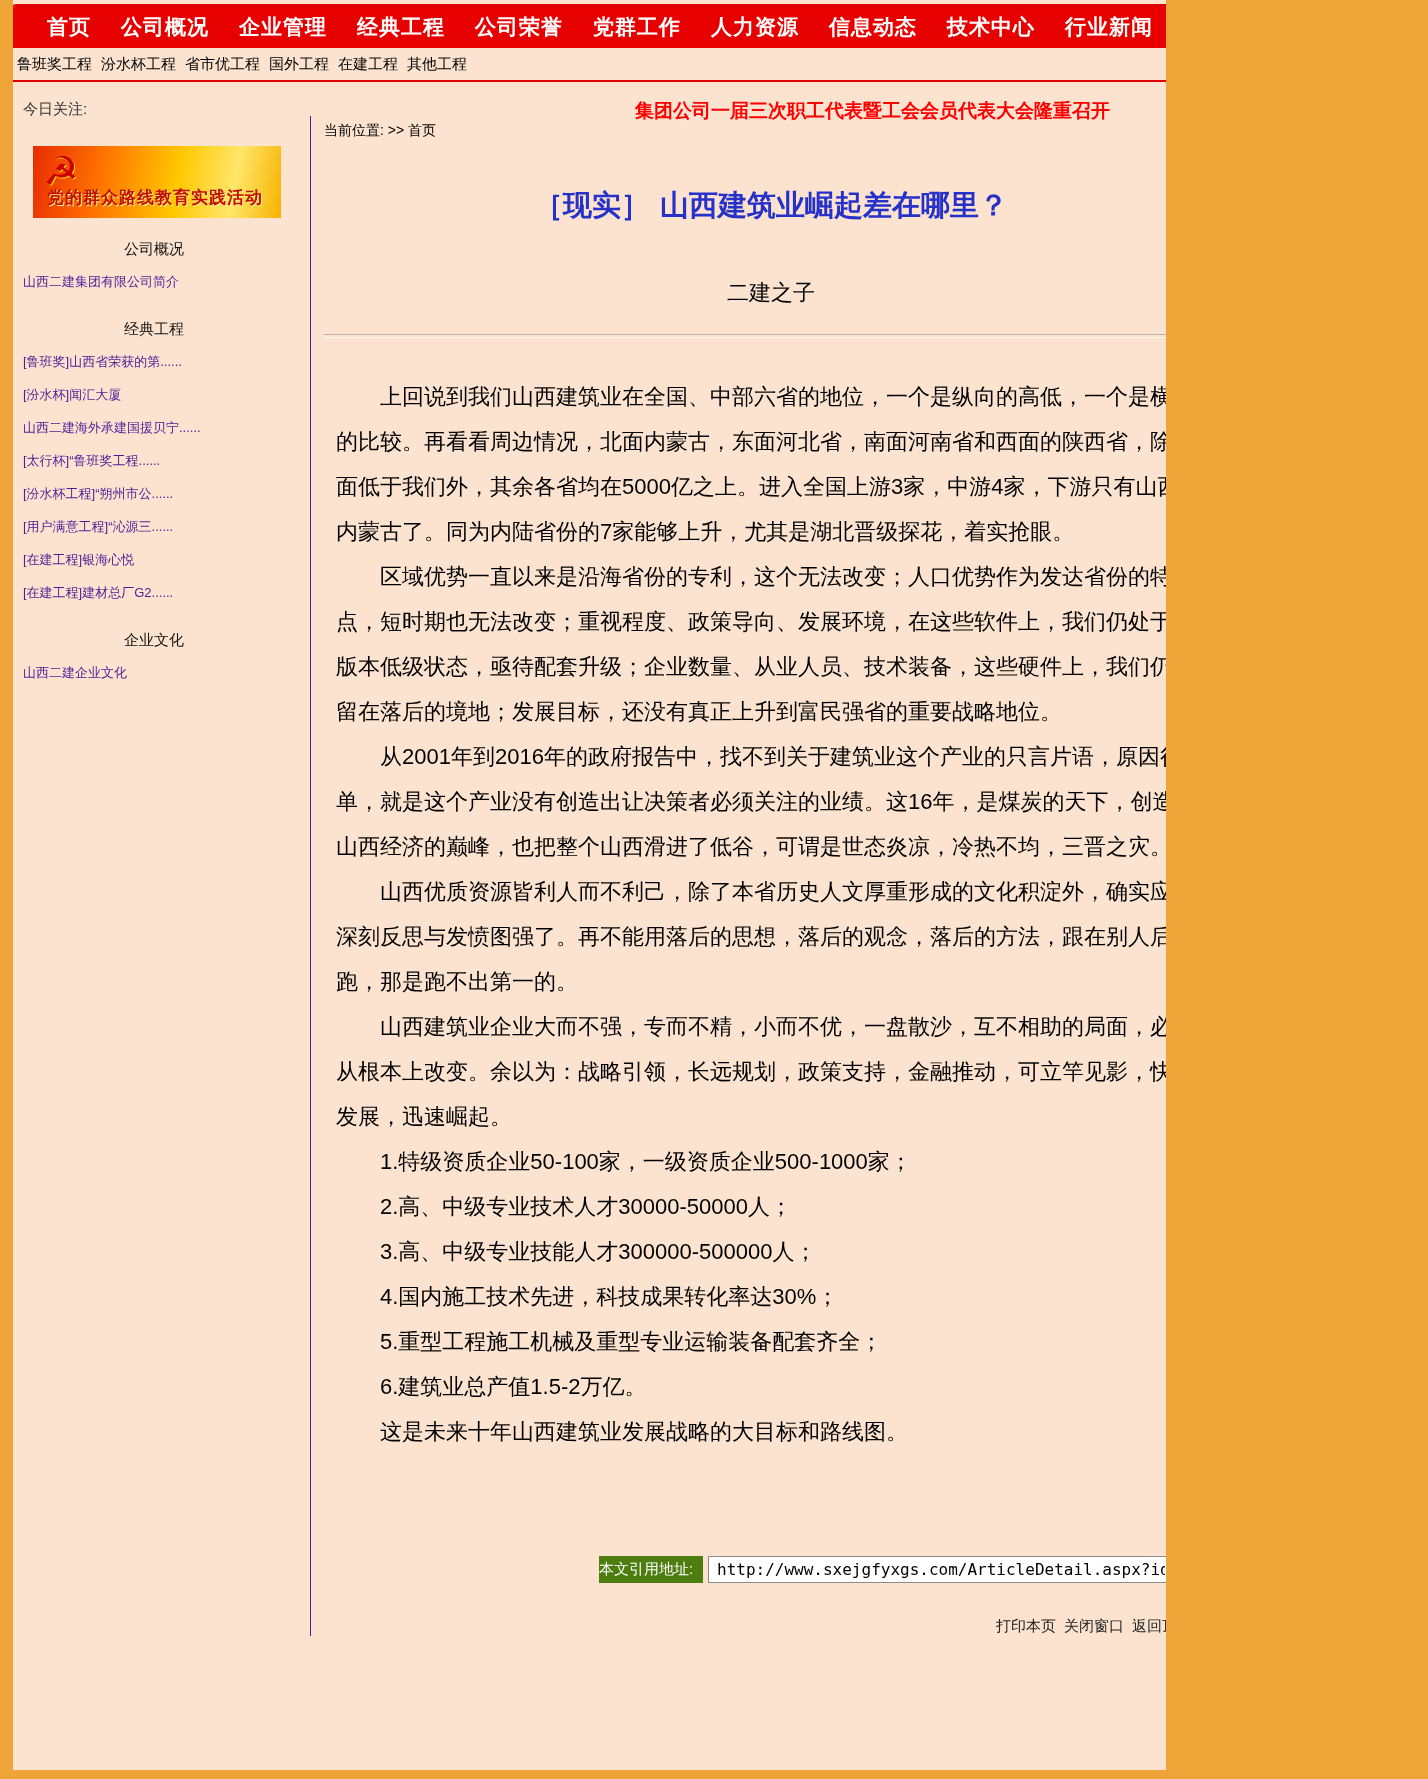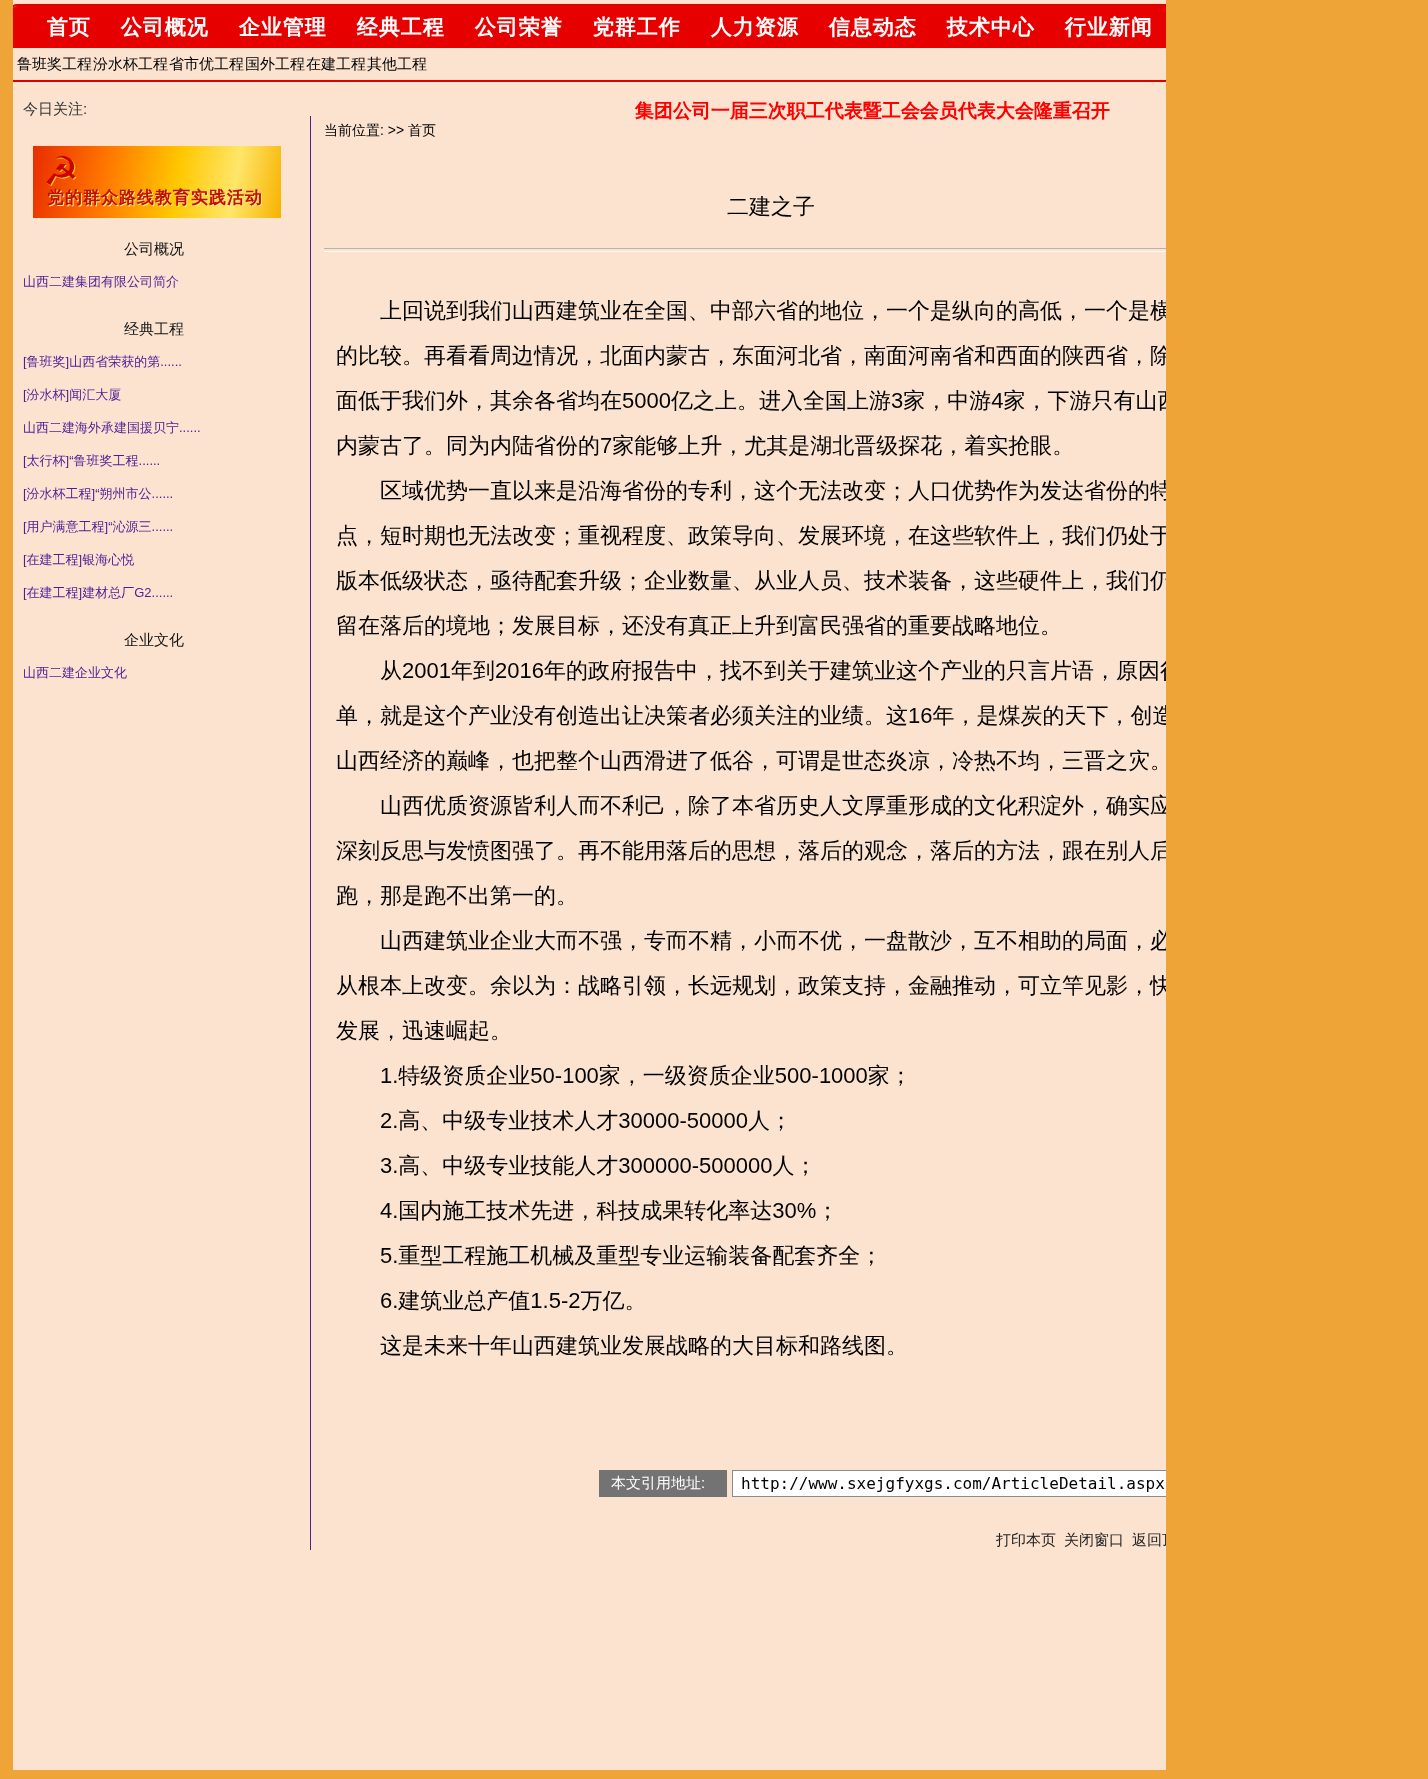--- a/index.html
+++ b/index.html
@@ -30,21 +30,21 @@
     border-radius:6px 6px 0 0;
     display:flex;align-items:center;
     gap:30px;
     padding:0 0 0 36px;
   }
   .mainnav .nav-item{
     color:#ffffff;font-size:21px;font-weight:bold;
     letter-spacing:1px;white-space:nowrap;cursor:pointer;
   }
   .subnav{
-    height:32px;display:flex;align-items:center;gap:1px;
+    height:32px;display:flex;align-items:center;gap:9px;
     padding-left:6px;
   }
   .subnav .subnav-item{
     color:#000;font-size:15px;white-space:nowrap;cursor:pointer;
   }
   
   .todayrow{position:relative;height:30px;margin-top:14px;}
   .today-label{position:absolute;left:10px;top:4px;font-size:15px;color:#333;}
   .today-headline{
     position:absolute;left:622px;top:2px;
@@ -97,22 +97,22 @@
   }
   .body-text{margin:36px 0 0 12px;width:868px;}
   .para{
     margin:0;text-indent:2em;
     font-size:22px;line-height:45px;color:#000;
     font-family:"Liberation Sans","DejaVu Sans",sans-serif;
   }
   
   .citerow{margin-top:102px;margin-left:275px;display:flex;align-items:stretch;height:27px;}
   .cite-label{
-    background:#737373;color:#ffffff;font-size:15px;
-    display:flex;align-items:center;padding:0 12px;width:104px;
+    background:#4d7c0f;color:#ffffff;font-size:15px;
+    display:flex;align-items:center;padding:0 0;width:104px;
   }
   .cite-url{
     margin-left:5px;width:448px;
     border:1px solid #8b8b8b;background:#ffffff;
     font-family:"DejaVu Sans Mono","Liberation Mono",monospace;
     font-size:16px;color:#000;padding:0 8px;
   }
   
   .footlinks{
     margin-top:34px;text-align:right;padding-right:26px;
@@ -189,20 +189,21 @@
     </div>
   </div>
 
   <div class="main">
     <div class="breadcrumb">
       <span>当前位置:</span>
       <span>&gt;&gt;</span>
       <span class="crumb-link">首页</span>
     </div>
 
+    <div class="article-title">［现实］ 山西建筑业崛起差在哪里？</div>
 
     <div class="article-author">二建之子</div>
 
 
     <div class="divider"></div>
 
     <div class="body-text">
         <p class="para">上回说到我们山西建筑业在全国、中部六省的地位，一个是纵向的高低，一个是横向的比较。再看看周边情况，北面内蒙古，东面河北省，南面河南省和西面的陕西省，除北面低于我们外，其余各省均在5000亿之上。进入全国上游3家，中游4家，下游只有山西和内蒙古了。同为内陆省份的7家能够上升，尤其是湖北晋级探花，着实抢眼。</p>
         <p class="para">区域优势一直以来是沿海省份的专利，这个无法改变；人口优势作为发达省份的特点，短时期也无法改变；重视程度、政策导向、发展环境，在这些软件上，我们仍处于1.0版本低级状态，亟待配套升级；企业数量、从业人员、技术装备，这些硬件上，我们仍停留在落后的境地；发展目标，还没有真正上升到富民强省的重要战略地位。</p>
         <p class="para">从2001年到2016年的政府报告中，找不到关于建筑业这个产业的只言片语，原因很简单，就是这个产业没有创造出让决策者必须关注的业绩。这16年，是煤炭的天下，创造了山西经济的巅峰，也把整个山西滑进了低谷，可谓是世态炎凉，冷热不均，三晋之灾。</p>

